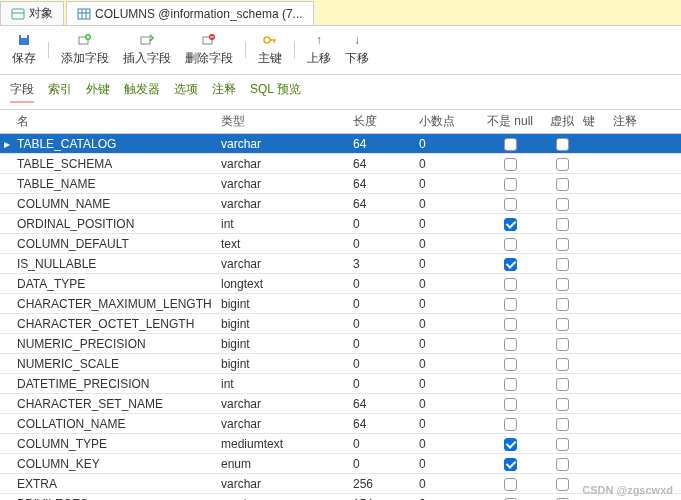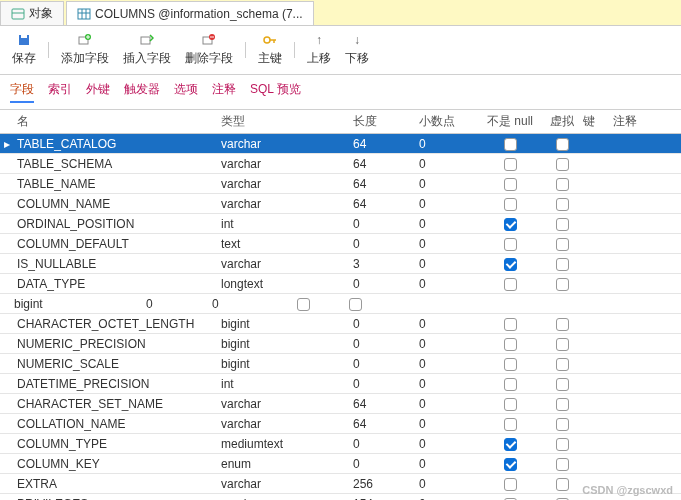--- a/index.html
+++ b/index.html
@@ -5,22 +5,22 @@
 * { margin:0; padding:0; box-sizing:border-box; font-family:"Microsoft YaHei","Segoe UI",sans-serif; font-size:12px; }
 body { background:#fff; color:#333; width:681px; height:500px; overflow:hidden; }
 .tabs-row { display:flex; border-bottom:1px solid #ccc; height:26px; align-items:flex-end; background:#fef9c3; }
 .wtab { padding:4px 10px; display:flex; align-items:center; gap:4px; border:1px solid #ccc; border-bottom:none; background:#f8f8f8; margin-right:2px; height:24px; }
 .wtab.active { background:#fff;align-items:flex-end; }
 .ico { display:inline-block; width:14px; height:14px; }
 .toolbar { display:flex; align-items:center; gap:6px; padding:5px 8px; border-bottom:1px solid #d0d0d0; }
 .tbtn { display:flex; align-items:center; gap:3px; padding:2px 4px; cursor:pointer; color:#333;flex-direction:column; }
 .sep { width:1px; height:16px; background:#ccc; margin:0 2px; }
 .subtabs { display:flex; gap:14px; padding:6px 10px 6px 10px; border-bottom:1px solid #d0d0d0; }
-.subtab { cursor:pointer; color:#be185d; padding-bottom:3px; }
-.subtab.active { color:#c2410c; border-bottom:2px solid #3b82f6; }
+.subtab { cursor:pointer; color:#4d7c0f; padding-bottom:3px; }
+.subtab.active { color:#404040; border-bottom:2px solid #fca5a5; }
 .grid { width:100%; }
 .hdr { display:flex; border-bottom:1px solid #ccc; padding:3px 0; color:#555; font-size:12px; }
 .row { display:flex; border-bottom:1px solid #e5e5e5; padding:1px 0; align-items:center; height:20px; }
 .row.sel { background:#1a6fc4; color:#fff; }
 .c-gut { width:14px; text-align:center; }
 .c-name { width:207px; padding-left:3px; }
 .c-type { width:132px; }
 .c-len { width:66px; }
 .c-dec { width:60px; }
 .c-nn { width:62px; text-align:center; }
@@ -211,20 +211,21 @@
         <div class="c-type">longtext</div>
         <div class="c-len">0</div>
         <div class="c-dec">0</div>
         <div class="c-nn"><span class="cbox"></span></div>
         <div class="c-virt"><span class="cbox"></span></div>
         <div class="c-key"></div>
         <div class="c-note"></div>
       </div>
       <div class="row">
         <div class="c-gut"></div>
+        <div class="c-name">CHARACTER_MAXIMUM_LENGTH</div>
         <div class="c-type">bigint</div>
         <div class="c-len">0</div>
         <div class="c-dec">0</div>
         <div class="c-nn"><span class="cbox"></span></div>
         <div class="c-virt"><span class="cbox"></span></div>
         <div class="c-key"></div>
         <div class="c-note"></div>
       </div>
       <div class="row">
         <div class="c-gut"></div>

